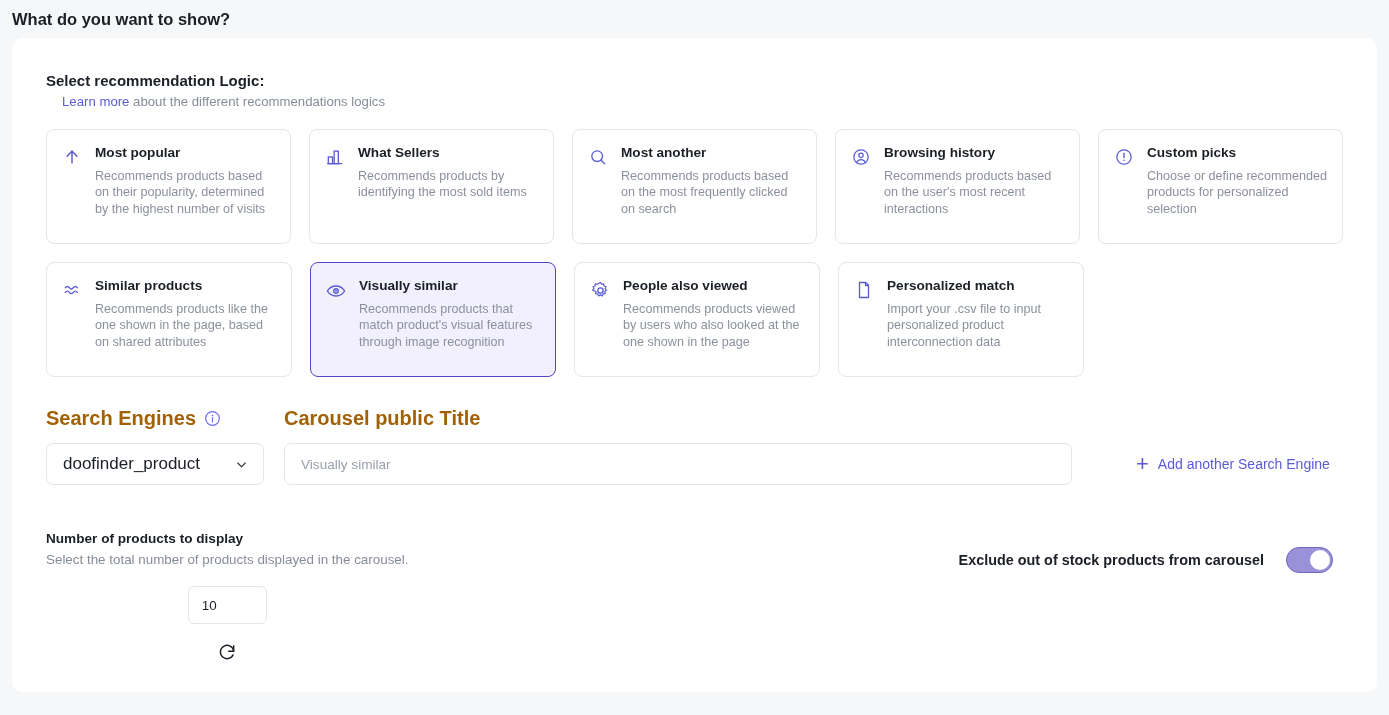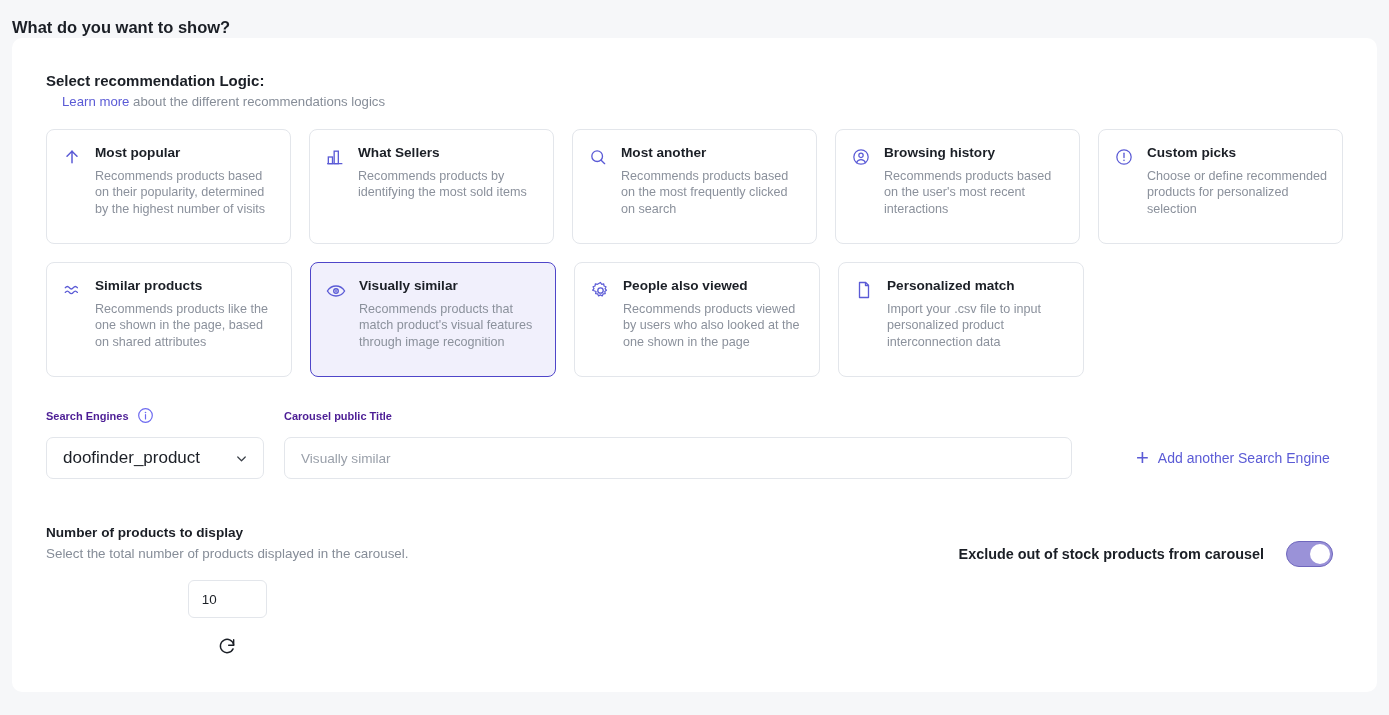--- a/index.html
+++ b/index.html
@@ -11,21 +11,21 @@
     overflow: hidden;
   }
 
   .page-heading {
     font-size: 16.5px;
     font-weight: bold;
     color: #1b1f26;
     padding: 0 0 0 12px;
     height: 30px;
     line-height: 30px;
-    margin-top: 12px;
+    margin-top: 4px;
   }
 
   .panel {
     position: absolute;
     left: 12px;
     top: 38px;
     width: 1365px;
     height: 654px;
     background: #ffffff;
     border-radius: 10px;
@@ -95,23 +95,23 @@
   }
 
   
   .se-block { margin-top: 30px; }
   .se-labels {
     display: flex;
     align-items: center;
     margin-bottom: 13px;
   }
   .label-strong {
-    font-size: 11px;
-    font-weight: bold;
-    color: #4c1d95;
+    font-size: 20px;
+    font-weight: bold;
+    color: #a16207;
   }
   .info-icon {
     margin-left: 8px;
     color: #6d6af0;
     display: inline-flex;
     align-items: center;
     cursor: pointer;
   }
   .lbl-se { width: 238px; display: flex; align-items: center; }
 

